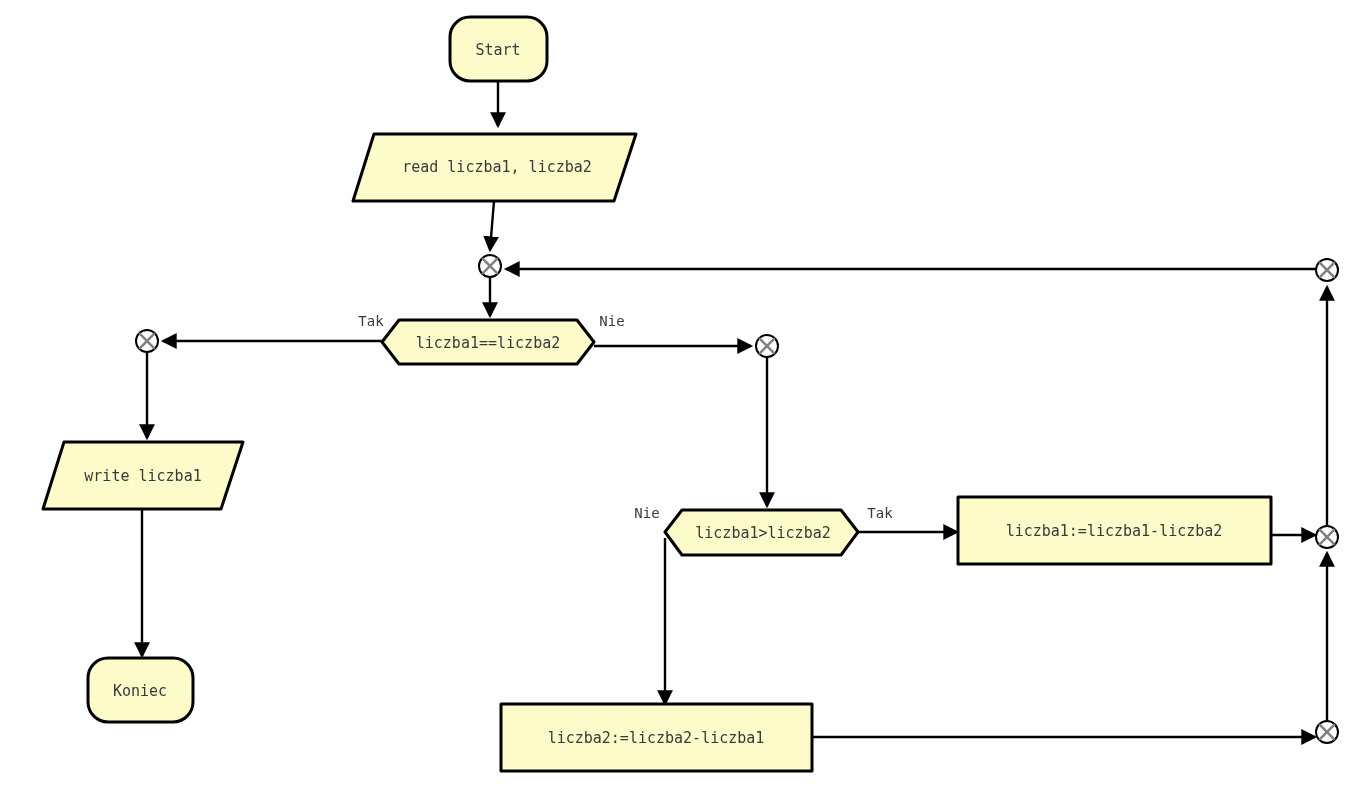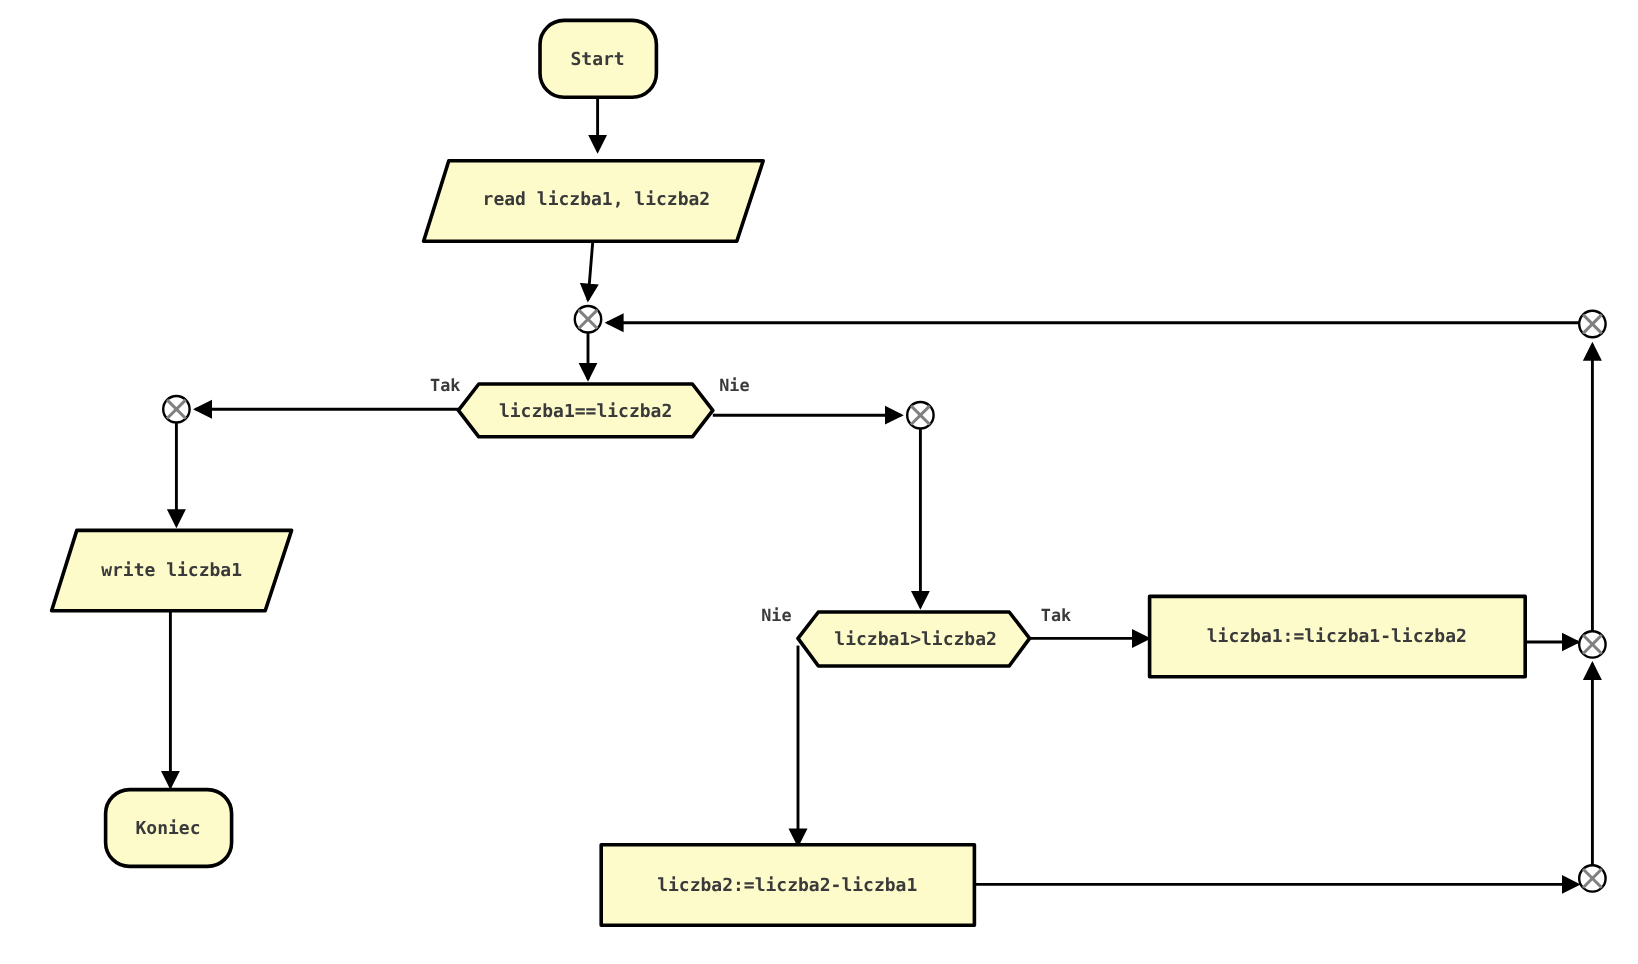--- a/index.html
+++ b/index.html
@@ -11,21 +11,20 @@
     width: 1365px;
     height: 803px;
     overflow: hidden;
     font-family: "DejaVu Sans Mono", monospace;
   }
   #canvas {
     position: relative;
     width: 1365px;
     height: 803px;
     background: #ffffff;
-    font-weight: bold;
   }
   svg.flow {
     position: absolute;
     top: 0;
     left: 0;
     width: 1365px;
     height: 803px;
   }
   .node-shape {
     fill: #fdfbca;

